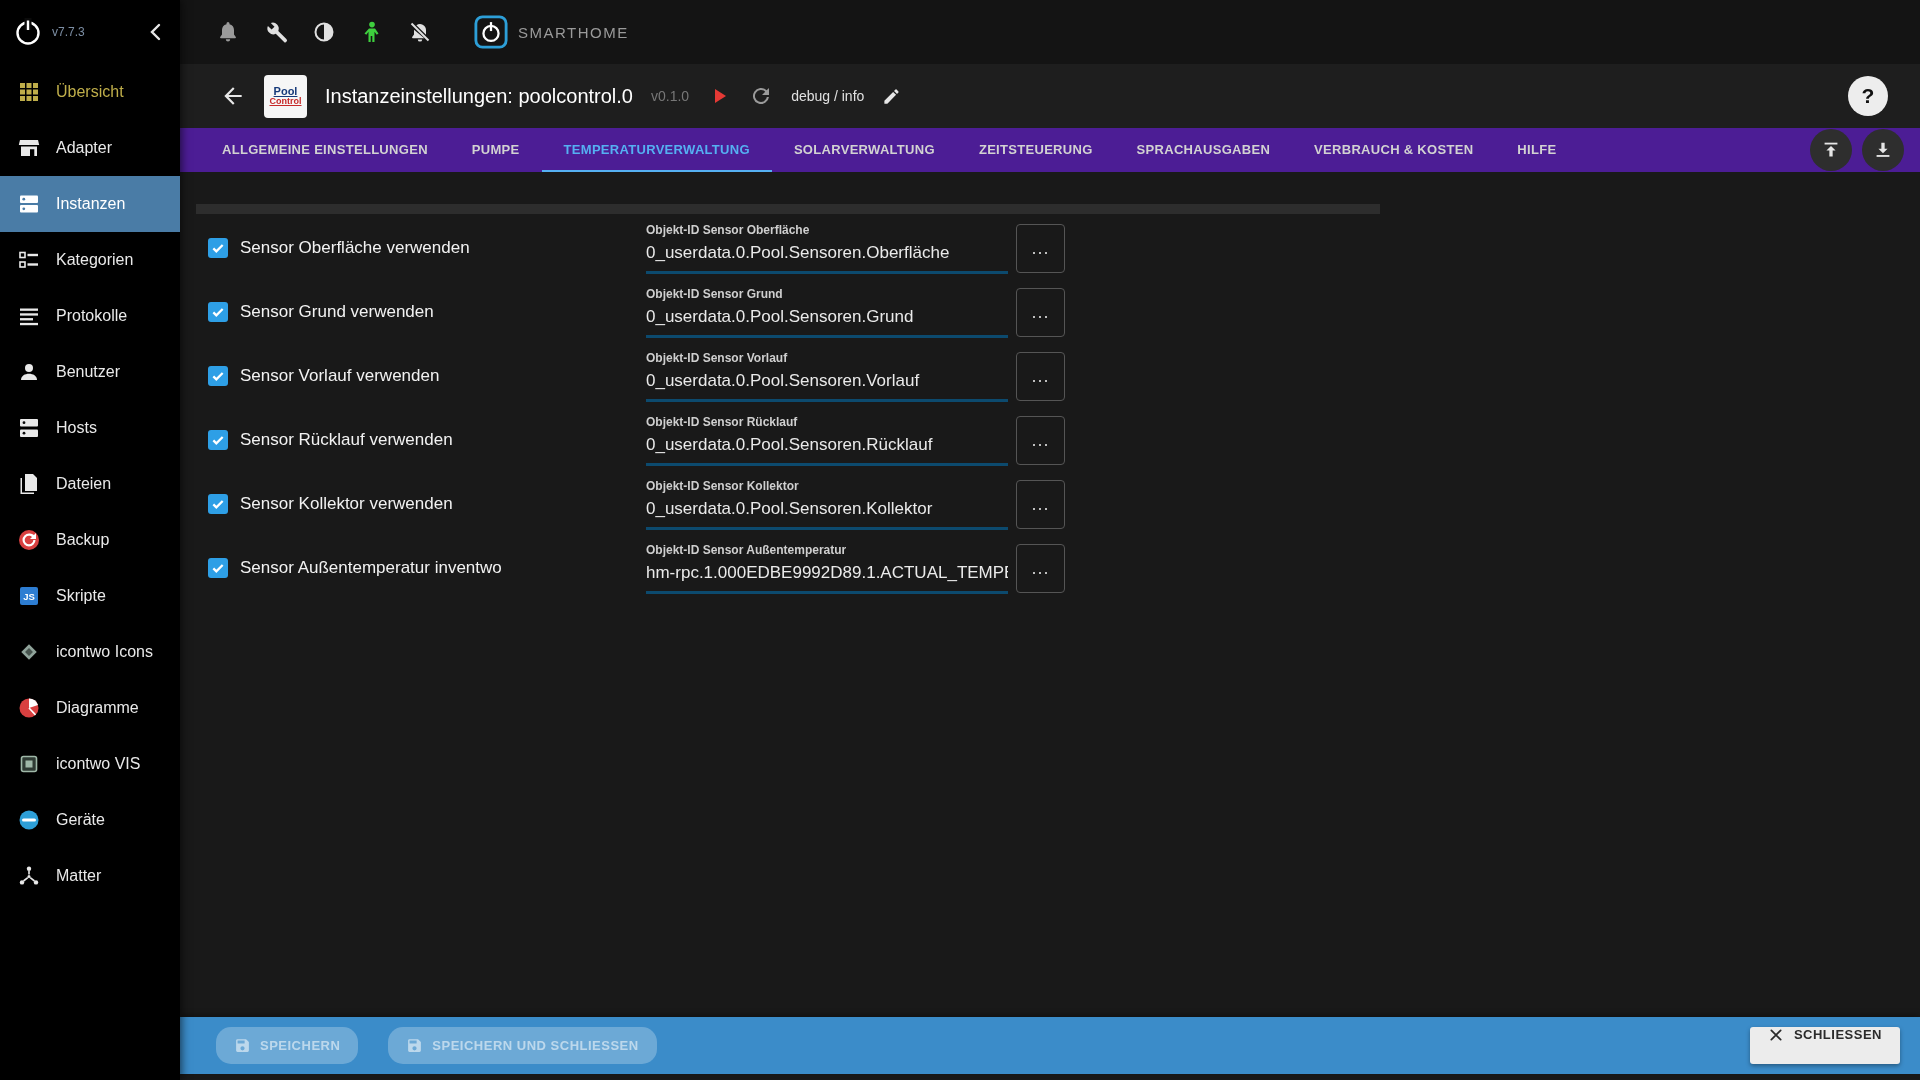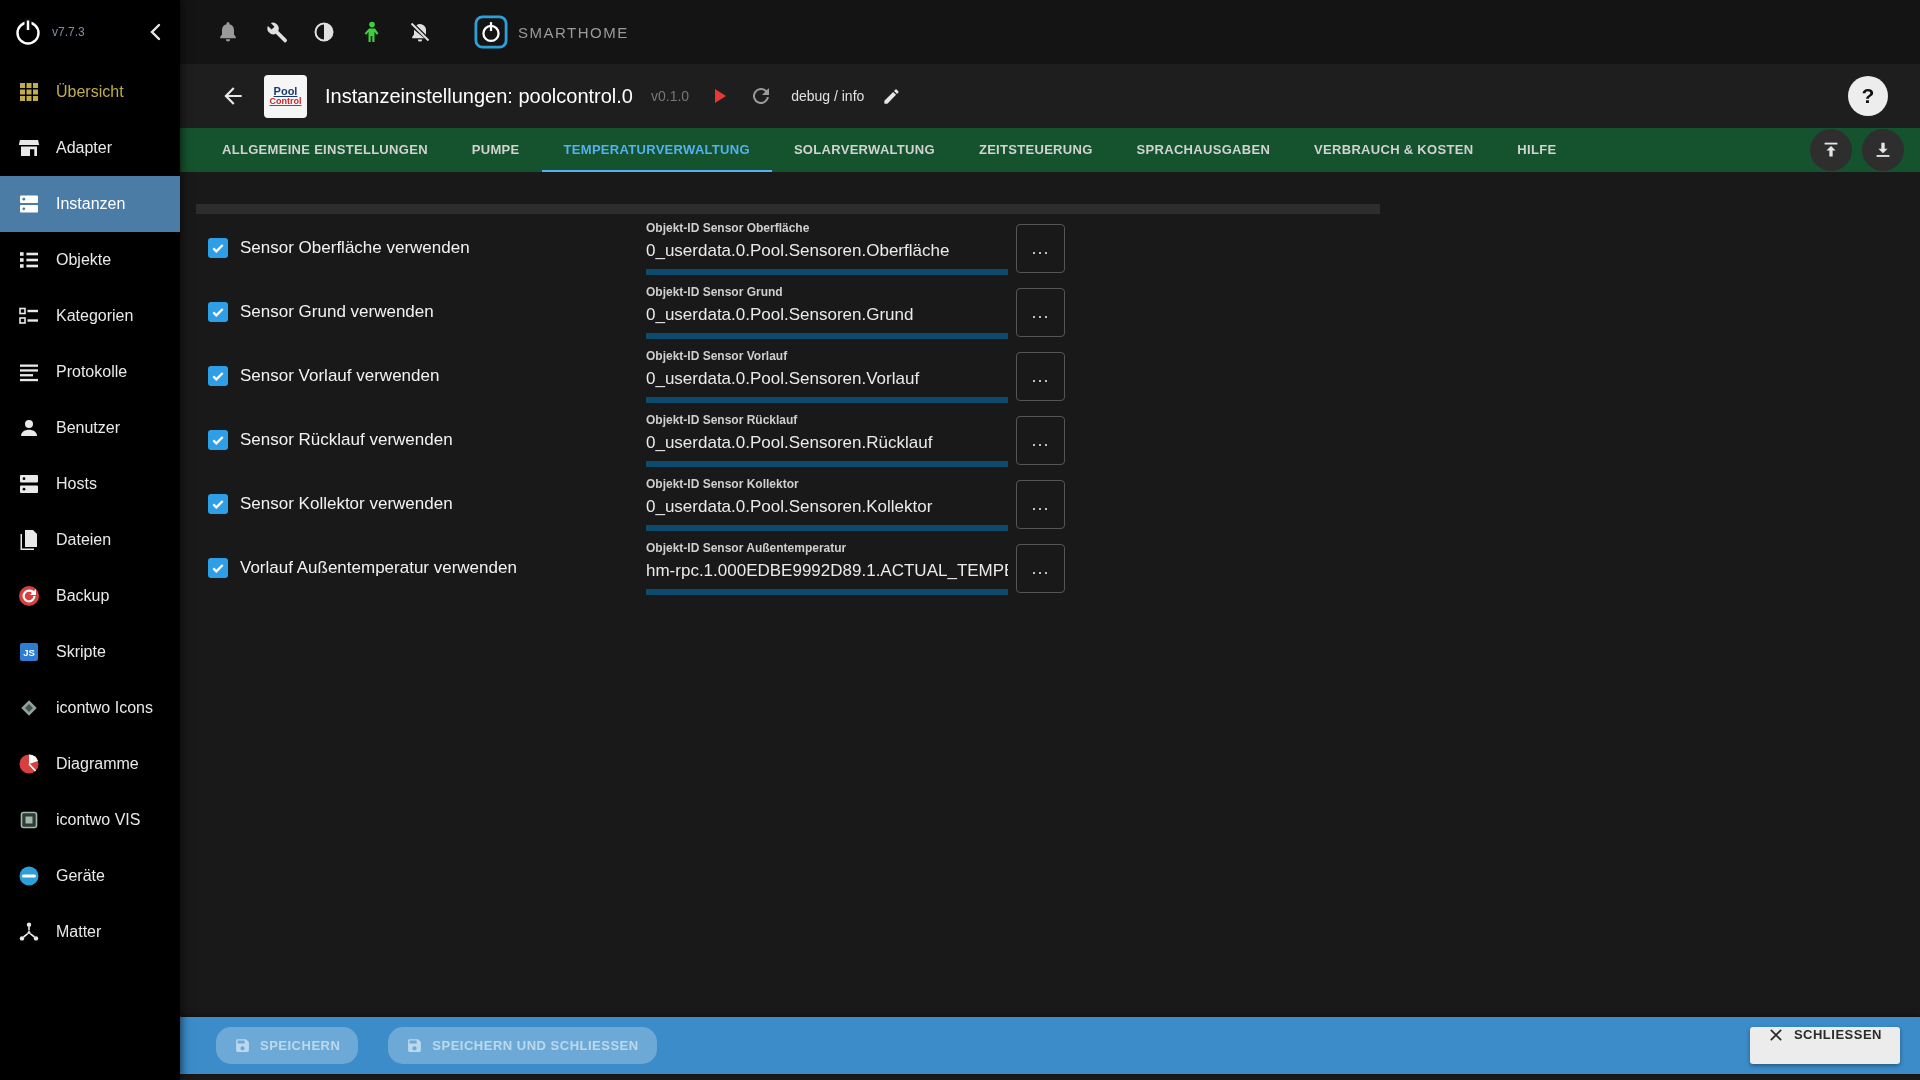--- a/index.html
+++ b/index.html
@@ -57,21 +57,21 @@
   .loglevel { font-size:14px; color:#e0e0e0; }
   .help-btn {
     margin-left:auto; margin-right:16px; width:40px; height:40px; border-radius:50%;
     background:#ededed; color:#111; font-size:21px; font-weight:bold;
     display:flex; align-items:center; justify-content:center; cursor:pointer; border:none;
   }
 
   
   .tabs-row {
     position:absolute; left:180px; top:128px; right:0; height:44px;
-    background:#14532d; display:flex; align-items:stretch; padding-left:20px;
+    background:#4c1d95; display:flex; align-items:stretch; padding-left:20px;
   }
   .tab {
     display:flex; align-items:center; padding:0 22px; font-size:13px; font-weight:bold;
     letter-spacing:.3px; color:#d2d2d2; cursor:pointer; border-bottom:2px solid transparent;
     text-transform:uppercase; white-space:nowrap;
   }
   .tab.active { color:#55b0f2; border-bottom-color:#55b0f2; }
   .tabs-actions { margin-left:auto; display:flex; align-items:center; gap:10px; padding-right:16px; }
   .round-btn {
     width:42px; height:42px; border-radius:50%; background:#2e2e2e; border:none;
@@ -90,21 +90,21 @@
   .row-left { width:423px; display:flex; align-items:center; gap:12px; flex:none; }
   .checkbox {
     width:20px; height:20px; background:#2e9fe6; border-radius:3px; cursor:pointer; flex:none;
     display:flex; align-items:center; justify-content:center;
   }
   .checkbox svg { width:16px; height:16px; }
   .row-label { font-size:17px; color:#f2f2f2; }
   .field { width:362px; flex:none;margin-left:15px; }
   .field-label { font-size:12px; font-weight:bold; color:#cfcfcf; margin-bottom:3px; }
   .field-value {
-    font-size:17px; color:#eaeaea; border-bottom:6px solid #0c4a6e;
+    font-size:17px; color:#eaeaea; border-bottom:3px solid #0c4a6e;
     padding:3px 0 8px; white-space:nowrap; overflow:hidden; cursor:text;
   }
   .more-btn {
     width:49px; height:49px; margin-left:8px; background:transparent;
     border:1px solid #555; border-radius:4px; color:#d6d6d6; font-size:18px;
     display:flex; align-items:center; justify-content:center; cursor:pointer; letter-spacing:1px;
   }
 
   
   .footer {
@@ -179,33 +179,20 @@
         <svg viewBox="0 0 24 24" fill="currentColor">
           <rect x="3" y="3.5" width="18" height="7.5" rx="1"></rect>
           <rect x="3" y="13" width="18" height="7.5" rx="1"></rect>
           <circle cx="6.8" cy="7.2" r="1.4" fill="#4a7ca6"></circle>
           <circle cx="6.8" cy="16.8" r="1.4" fill="#4a7ca6"></circle>
         </svg>
       </span>
     <span>Instanzen</span>
   </div>
 
-  <div class="sidebar-item">
-    <span class="icon24">
-        <svg viewBox="0 0 24 24" fill="currentColor">
-          <rect x="3" y="4.2" width="3.6" height="3.6"></rect>
-          <rect x="9.4" y="4.7" width="11.6" height="2.6"></rect>
-          <rect x="3" y="10.2" width="3.6" height="3.6"></rect>
-          <rect x="9.4" y="10.7" width="11.6" height="2.6"></rect>
-          <rect x="3" y="16.2" width="3.6" height="3.6"></rect>
-          <rect x="9.4" y="16.7" width="11.6" height="2.6"></rect>
-        </svg>
-      </span>
-    <span>Objekte</span>
-  </div>
 
   <div class="sidebar-item">
     <span class="icon24">
         <svg viewBox="0 0 24 24" fill="currentColor">
           <rect x="3" y="4.5" width="5" height="5" fill="none" stroke="currentColor" stroke-width="1.6"></rect>
           <rect x="10.5" y="5.8" width="10.5" height="2.4"></rect>
           <rect x="3" y="14" width="5" height="5" fill="none" stroke="currentColor" stroke-width="1.6"></rect>
           <rect x="10.5" y="15.3" width="10.5" height="2.4"></rect>
         </svg>
       </span>
@@ -511,21 +498,21 @@
       <button class="more-btn">...</button>
     </div>
 
     <div class="form-row">
       <div class="row-left">
         <span class="checkbox">
             <svg viewBox="0 0 24 24">
               <path d="M5 12.5l4.5 4.5L19 7.5" fill="none" stroke="#fff" stroke-width="3.4"></path>
             </svg>
           </span>
-        <span class="row-label">Vorlauf Außentemperatur verwenden</span>
+        <span class="row-label">Sensor Außentemperatur inventwo</span>
       </div>
       <div class="field">
         <div class="field-label">Objekt-ID Sensor Außentemperatur</div>
         <div class="field-value">hm-rpc.1.000EDBE9992D89.1.ACTUAL_TEMPERA</div>
       </div>
       <button class="more-btn">...</button>
     </div>
 
   </div>
 </main>

